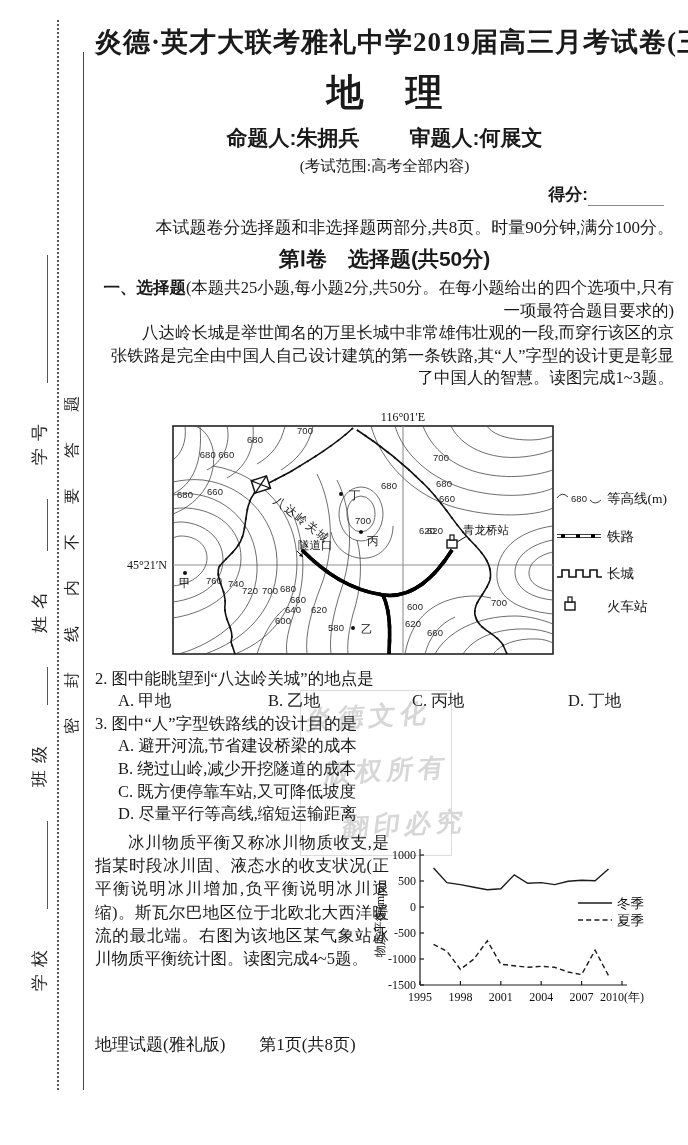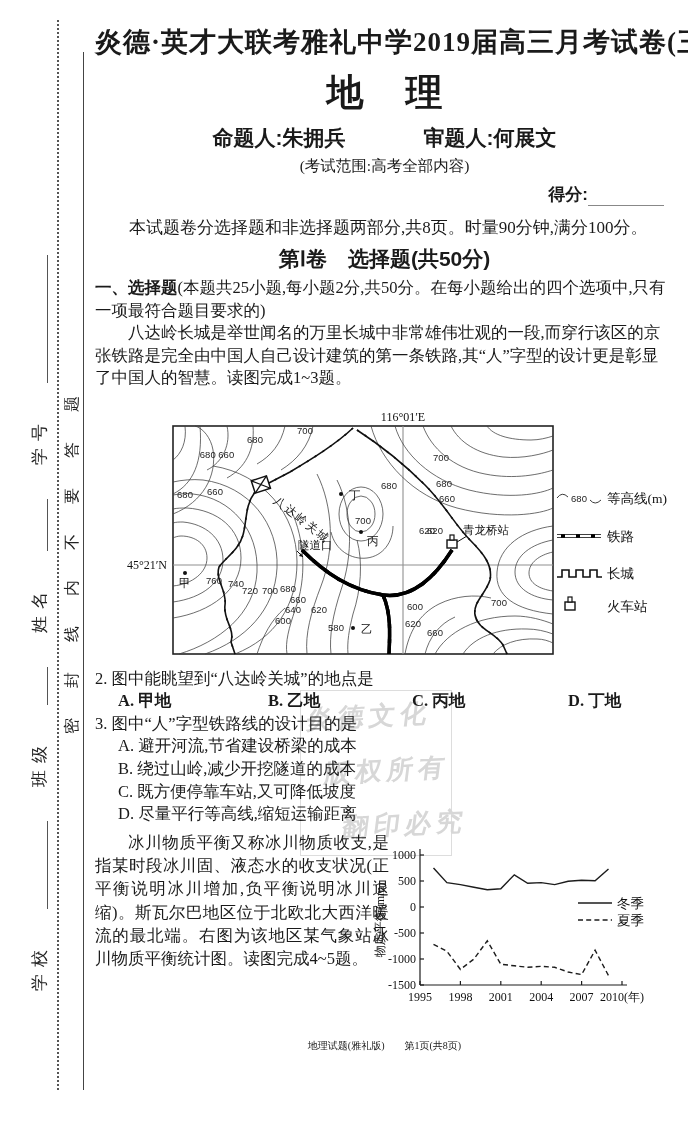--- a/index.html
+++ b/index.html
@@ -23,44 +23,44 @@
   .vline-dotted{position:absolute;left:57px;top:20px;height:1070px;border-left:2px dotted #555;}
   .vline-solid{position:absolute;left:83px;top:52px;height:1038px;border-left:1.5px solid #444;}
   
   main{position:absolute;left:95px;top:0;width:579px;z-index:2;}
   .h-title{margin:24px 0 2px;text-align:center;font-size:27px;font-weight:bold;
     font-family:"Liberation Serif",serif;letter-spacing:1px;white-space:nowrap;}
   .h-subject{margin:8px 0 2px;text-align:center;font-size:37px;font-weight:bold;
     font-family:"Liberation Sans",sans-serif;letter-spacing:42px;text-indent:42px;}
   .setters{margin:6px 0 2px;text-align:center;font-size:21px;font-weight:bold;
     font-family:"Liberation Sans",sans-serif;}
-  .setters span{margin:0 36px;}
+  .setters span{margin:0 22px;}
   .scope{margin:4px 0 0;text-align:center;font-size:15.5px;}
   .score-row{margin:6px 10px 0 0;text-align:right;font-size:17px;font-weight:bold;
     font-family:"Liberation Sans",sans-serif;}
   .score-blank{display:inline-block;width:76px;border-bottom:1.5px solid #888;height:1em;vertical-align:bottom;}
-  p{margin:0;}
+  p{margin:0;text-align:right;}
   .intro{margin-top:10px;font-size:17px;line-height:1.38;text-indent:2em;}
   .h-section{margin:6px 0 3px;text-align:center;font-size:21px;font-weight:bold;
     font-family:"Liberation Sans",sans-serif;}
   .instruction{font-size:16.5px;line-height:1.36;}
   .instruction b{font-family:"Liberation Sans",sans-serif;}
   .passage{font-size:16.5px;line-height:1.36;text-indent:2em;}
   figure{margin:0;}
   .map-fig{margin:20px 0 2px;}
   
   .qblock{font-size:16.5px;line-height:1.37;}
   .opts2{display:grid;grid-template-columns:1fr 1fr;padding-left:23px;}
-  .opts4{display:grid;grid-template-columns:150px 144px 156px auto;padding-left:23px;font-weight:bold;}
+  .opts4{display:grid;grid-template-columns:150px 144px 156px auto;padding-left:23px;}
   .optsfull{padding-left:23px;}
   
   .bottom-row{display:flex;margin-top:5px;align-items:flex-start;}
   .passage2{width:294px;font-size:16.5px;line-height:1.41;text-indent:2em;text-align:justify;}
   .chart-fig{width:300px;margin-left:-15px;margin-top:12px;}
-  footer{margin-top:12px;text-align:center;font-size:10px;}
+  footer{margin-top:6px;font-size:17px;}
   
   .watermark{position:absolute;left:300px;top:690px;width:150px;height:164px;
     border:1px solid #ddd;z-index:1;color:#d7d7d7;font-size:26px;font-weight:bold;
     letter-spacing:5px;}
   .watermark span{position:absolute;transform:skewX(-10deg) rotate(-3deg);white-space:nowrap;}
   .wm1{left:6px;top:8px;} .wm2{left:24px;top:62px;} .wm3{left:42px;top:116px;}
   
   svg text{user-select:none;}
   .ax{stroke:#1c1c1c;stroke-width:1.2;fill:none;}
   .ln{fill:none;stroke:#1c1c1c;stroke-width:1.4;}

